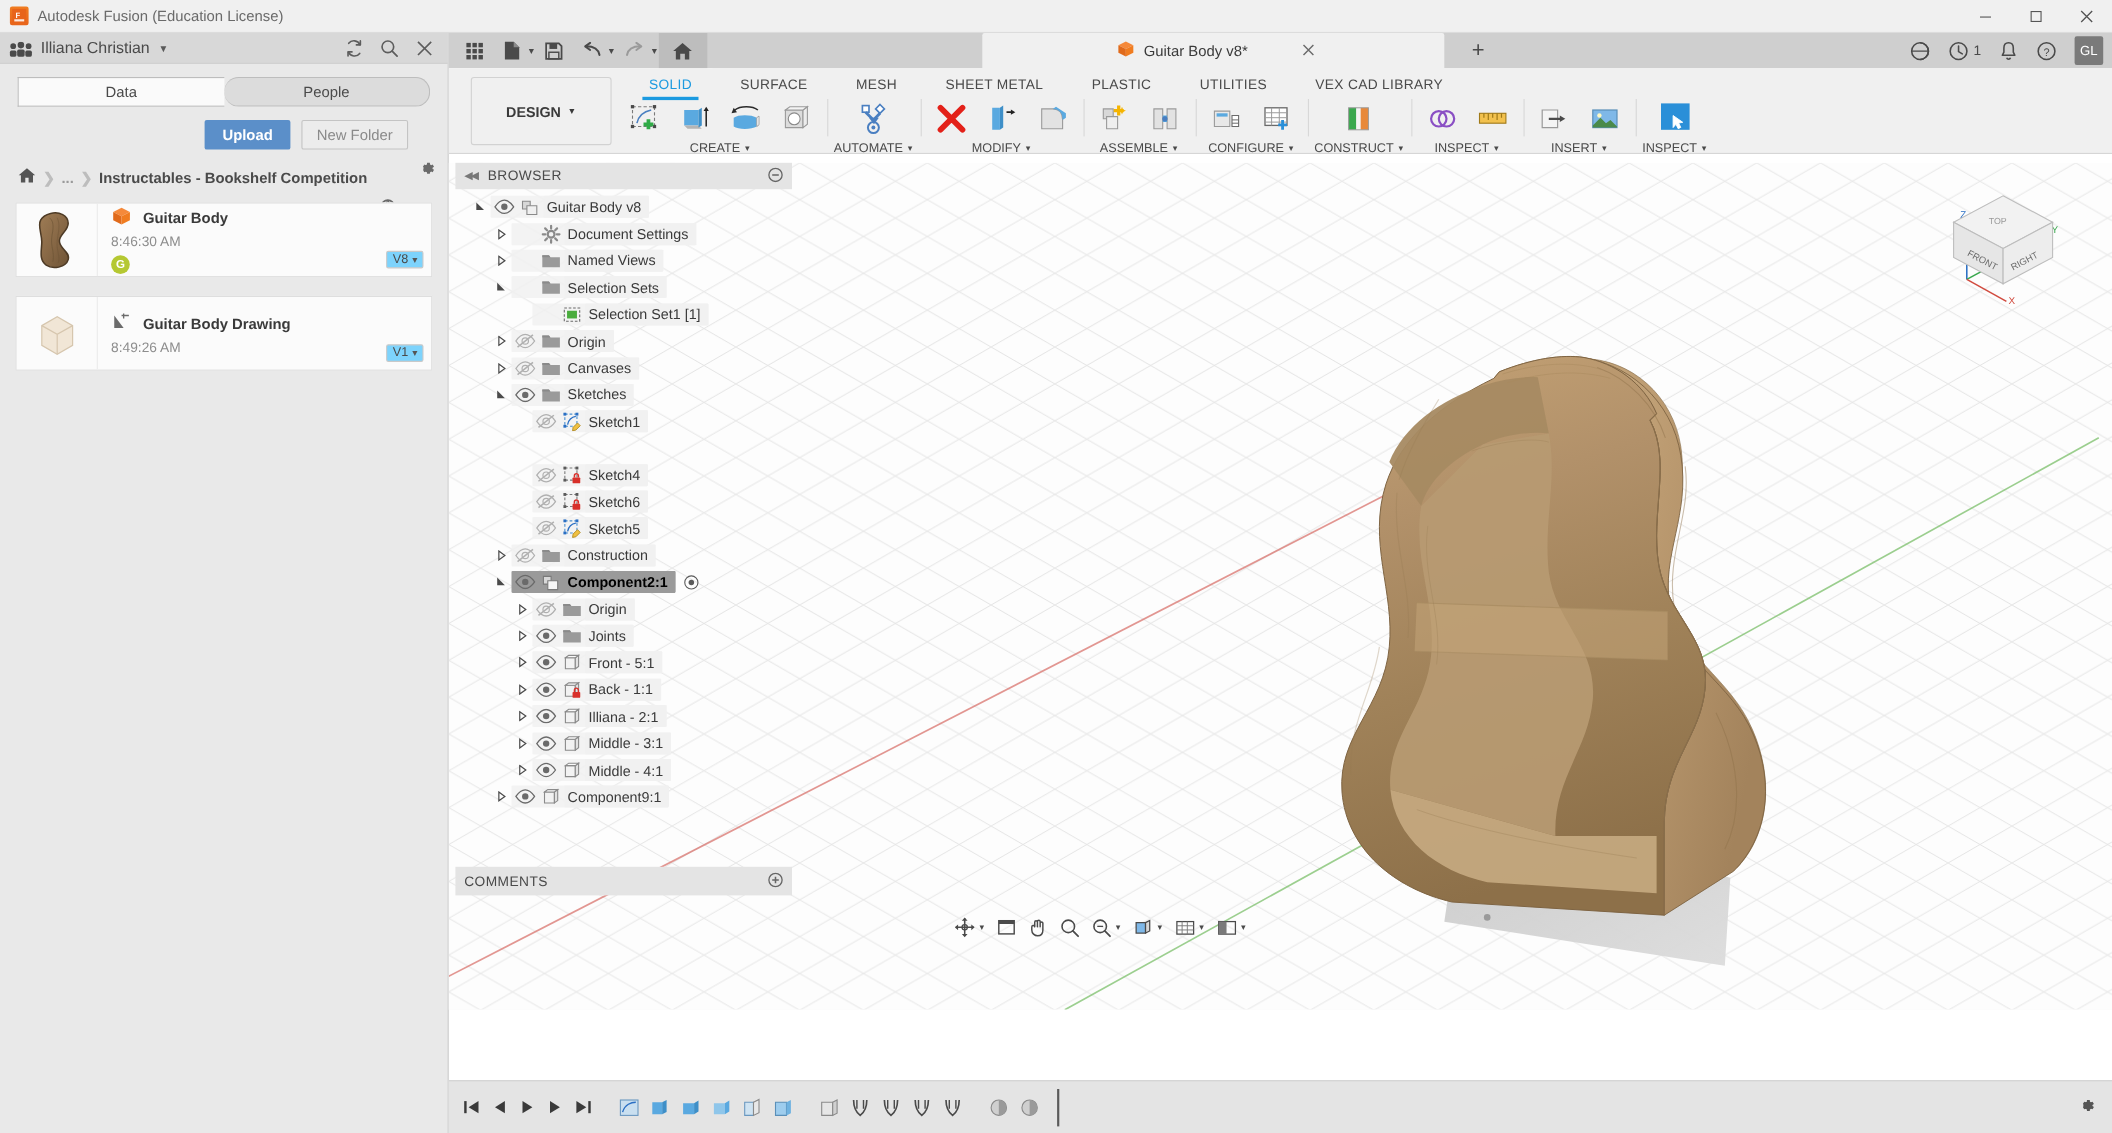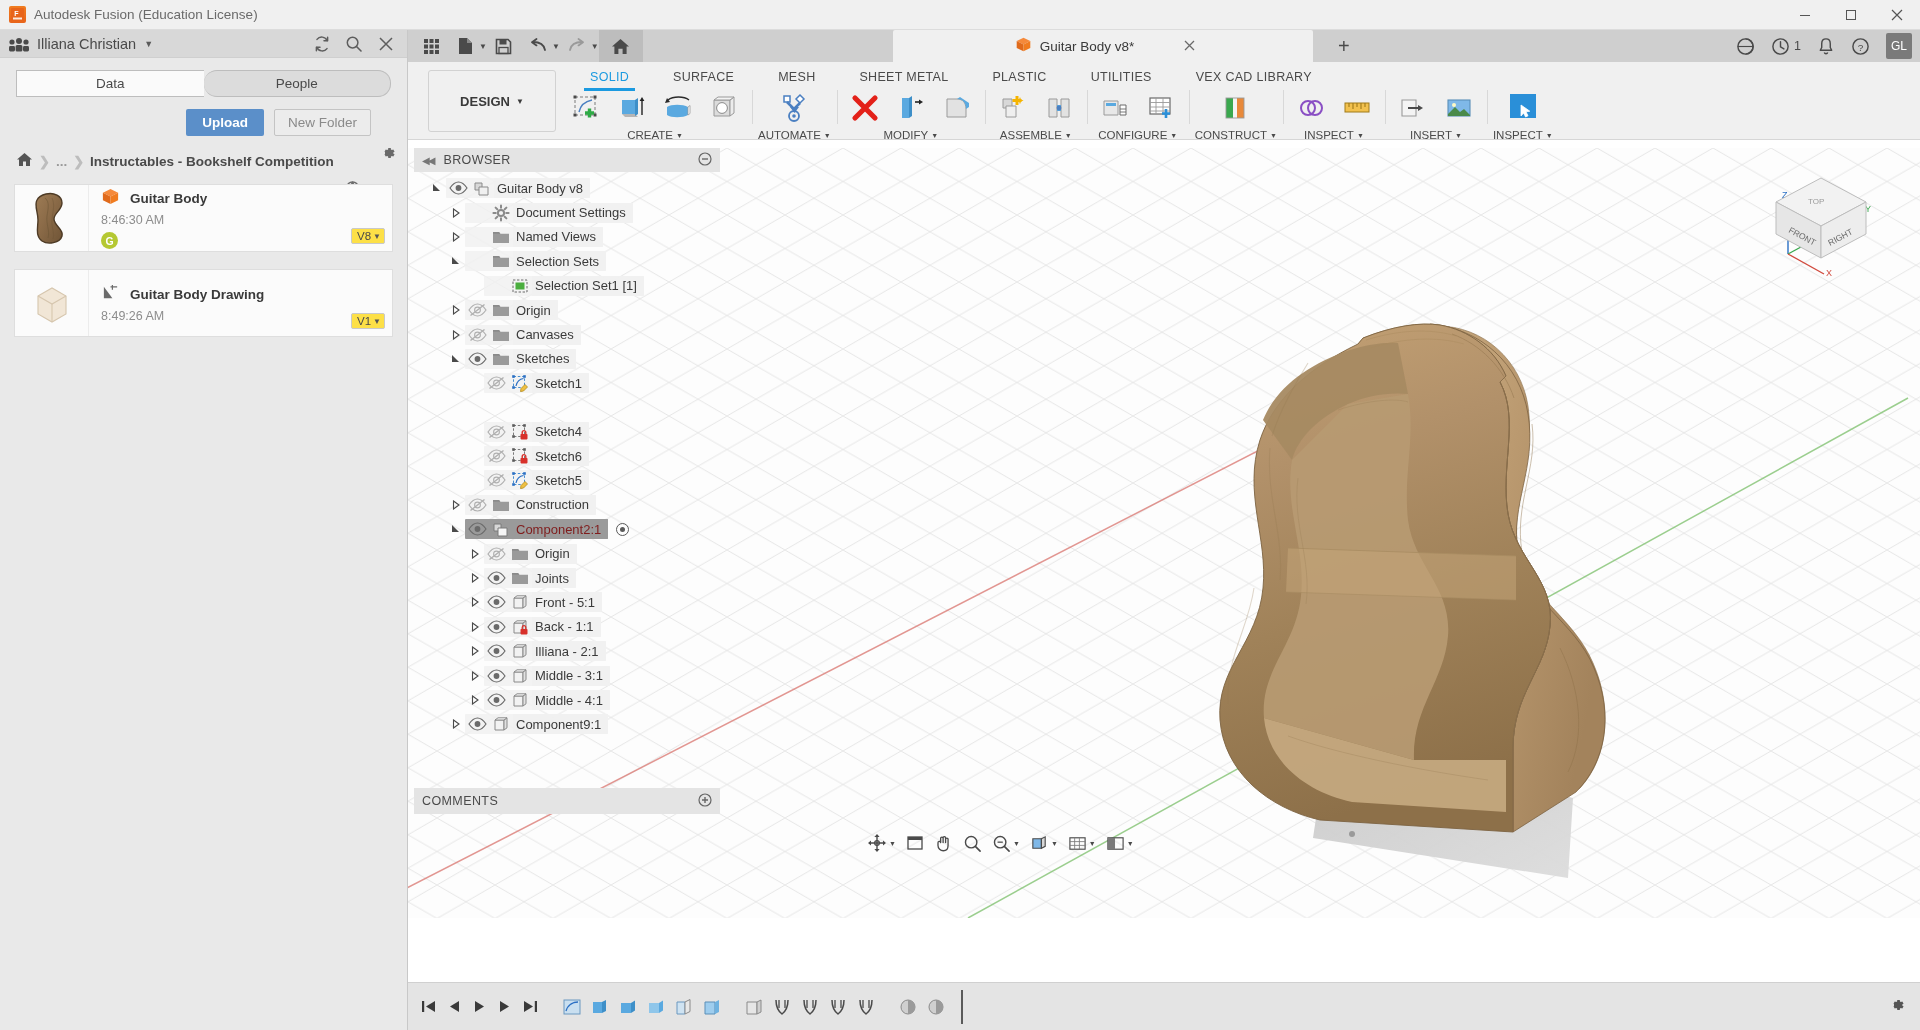--- a/index.html
+++ b/index.html
@@ -88,21 +88,21 @@
   }
   .card-body { padding-left:12px; flex:1; }
   .card-title { display:flex; align-items:center; gap:7px; font-size:13.5px; font-weight:bold; color:#3a3a3a; }
   .card-time { font-size:12.5px; color:#8d8d8d; margin-top:4px; }
   .badge-g {
     width:17px;height:17px;border-radius:50%;background:#b5c832;color:#fff;
     font-size:10.5px;font-weight:bold;display:flex;align-items:center;justify-content:center;
     margin-top:5px;
   }
   .ver-pill {
-    position:absolute; right:7px; bottom:7px; background:#fde047; border:1px solid #c9c9c9;
+    position:absolute; right:7px; bottom:7px; background:#7dd3fc; border:1px solid #c9c9c9;
     font-size:11.5px; color:#4a4a4a; padding:1px 3px 1px 5px; border-radius:2px;
     display:flex; align-items:center; gap:2px;
   }
   .ver-pill .cv { font-size:8px; color:#555; }
 
   .doc-cube { width:22px; height:22px; }
 
   
   .main { position:absolute; left:408px; top:30px; width:1512px; height:1000px; background:#fff; }
 
@@ -180,21 +180,21 @@
   .br-min { margin-left:auto; color:#666; }
   .tree { margin-top:4px; }
   .trow {
     display:flex; align-items:center; height:24.4px; font-size:13px; color:#3a3a3a;
     position:relative; cursor:pointer;
   }
   .tw { width:18px; display:flex; align-items:center; justify-content:center; flex:none; }
   .eye { width:24px; display:flex; align-items:center; justify-content:center; flex:none; }
   .ticon { width:24px; display:flex; align-items:center; justify-content:center; flex:none; }
   .tlabel { padding:0 7px 0 3px; background:rgba(240,240,240,0.82); height:20px; display:flex; align-items:center; border-radius:1px;}
-  .trow.sel .tlabel { background:#9a9a9a; color:#7f1d1d; font-weight:normal; }
+  .trow.sel .tlabel { background:#9a9a9a; color:#000000; font-weight:bold; }
   .trow.sel .ticon { background:#9a9a9a; }
   .trow .pillwrap { display:flex; align-items:center; background:rgba(240,240,240,0.82); border-radius:1px;}
   .trow.sel .pillwrap { background:#9a9a9a; }
   .dot-badge {
     width:13px;height:13px;border-radius:50%;border:1.5px solid #5a5a5a;margin-left:8px;
     display:flex;align-items:center;justify-content:center;
   }
   .dot-badge i { width:5px;height:5px;border-radius:50%;background:#5a5a5a;display:block; }
 
   

